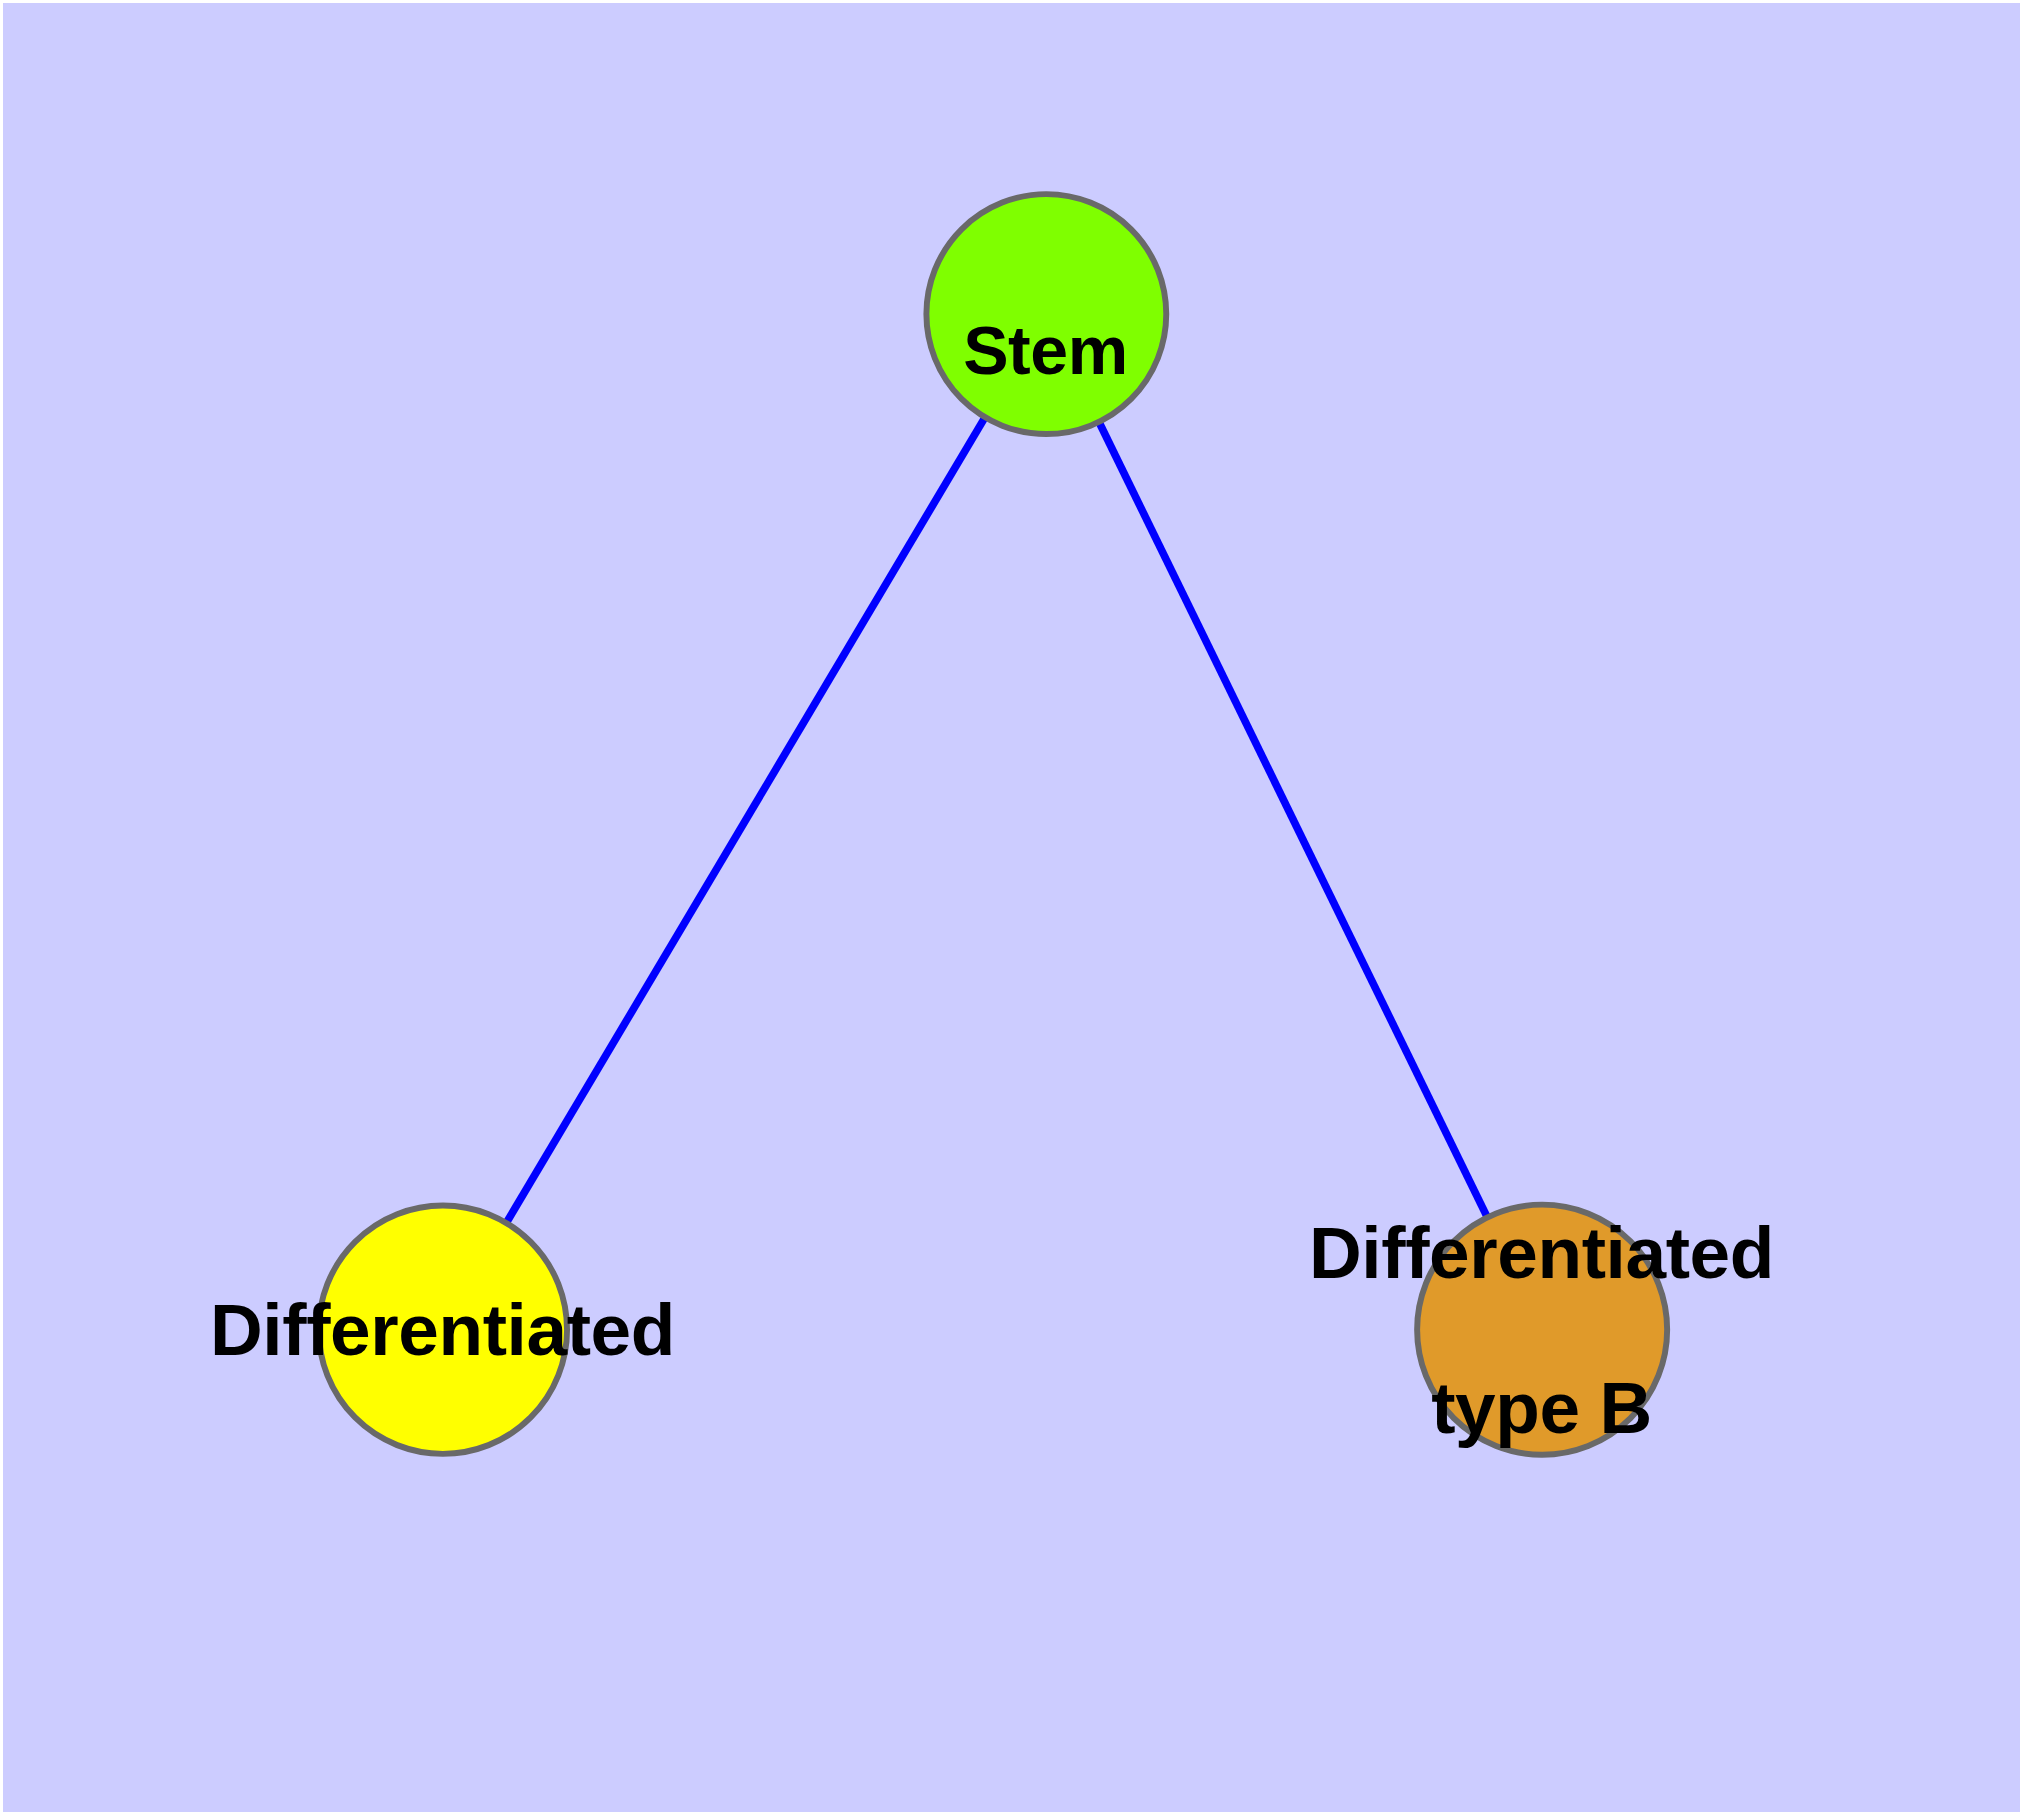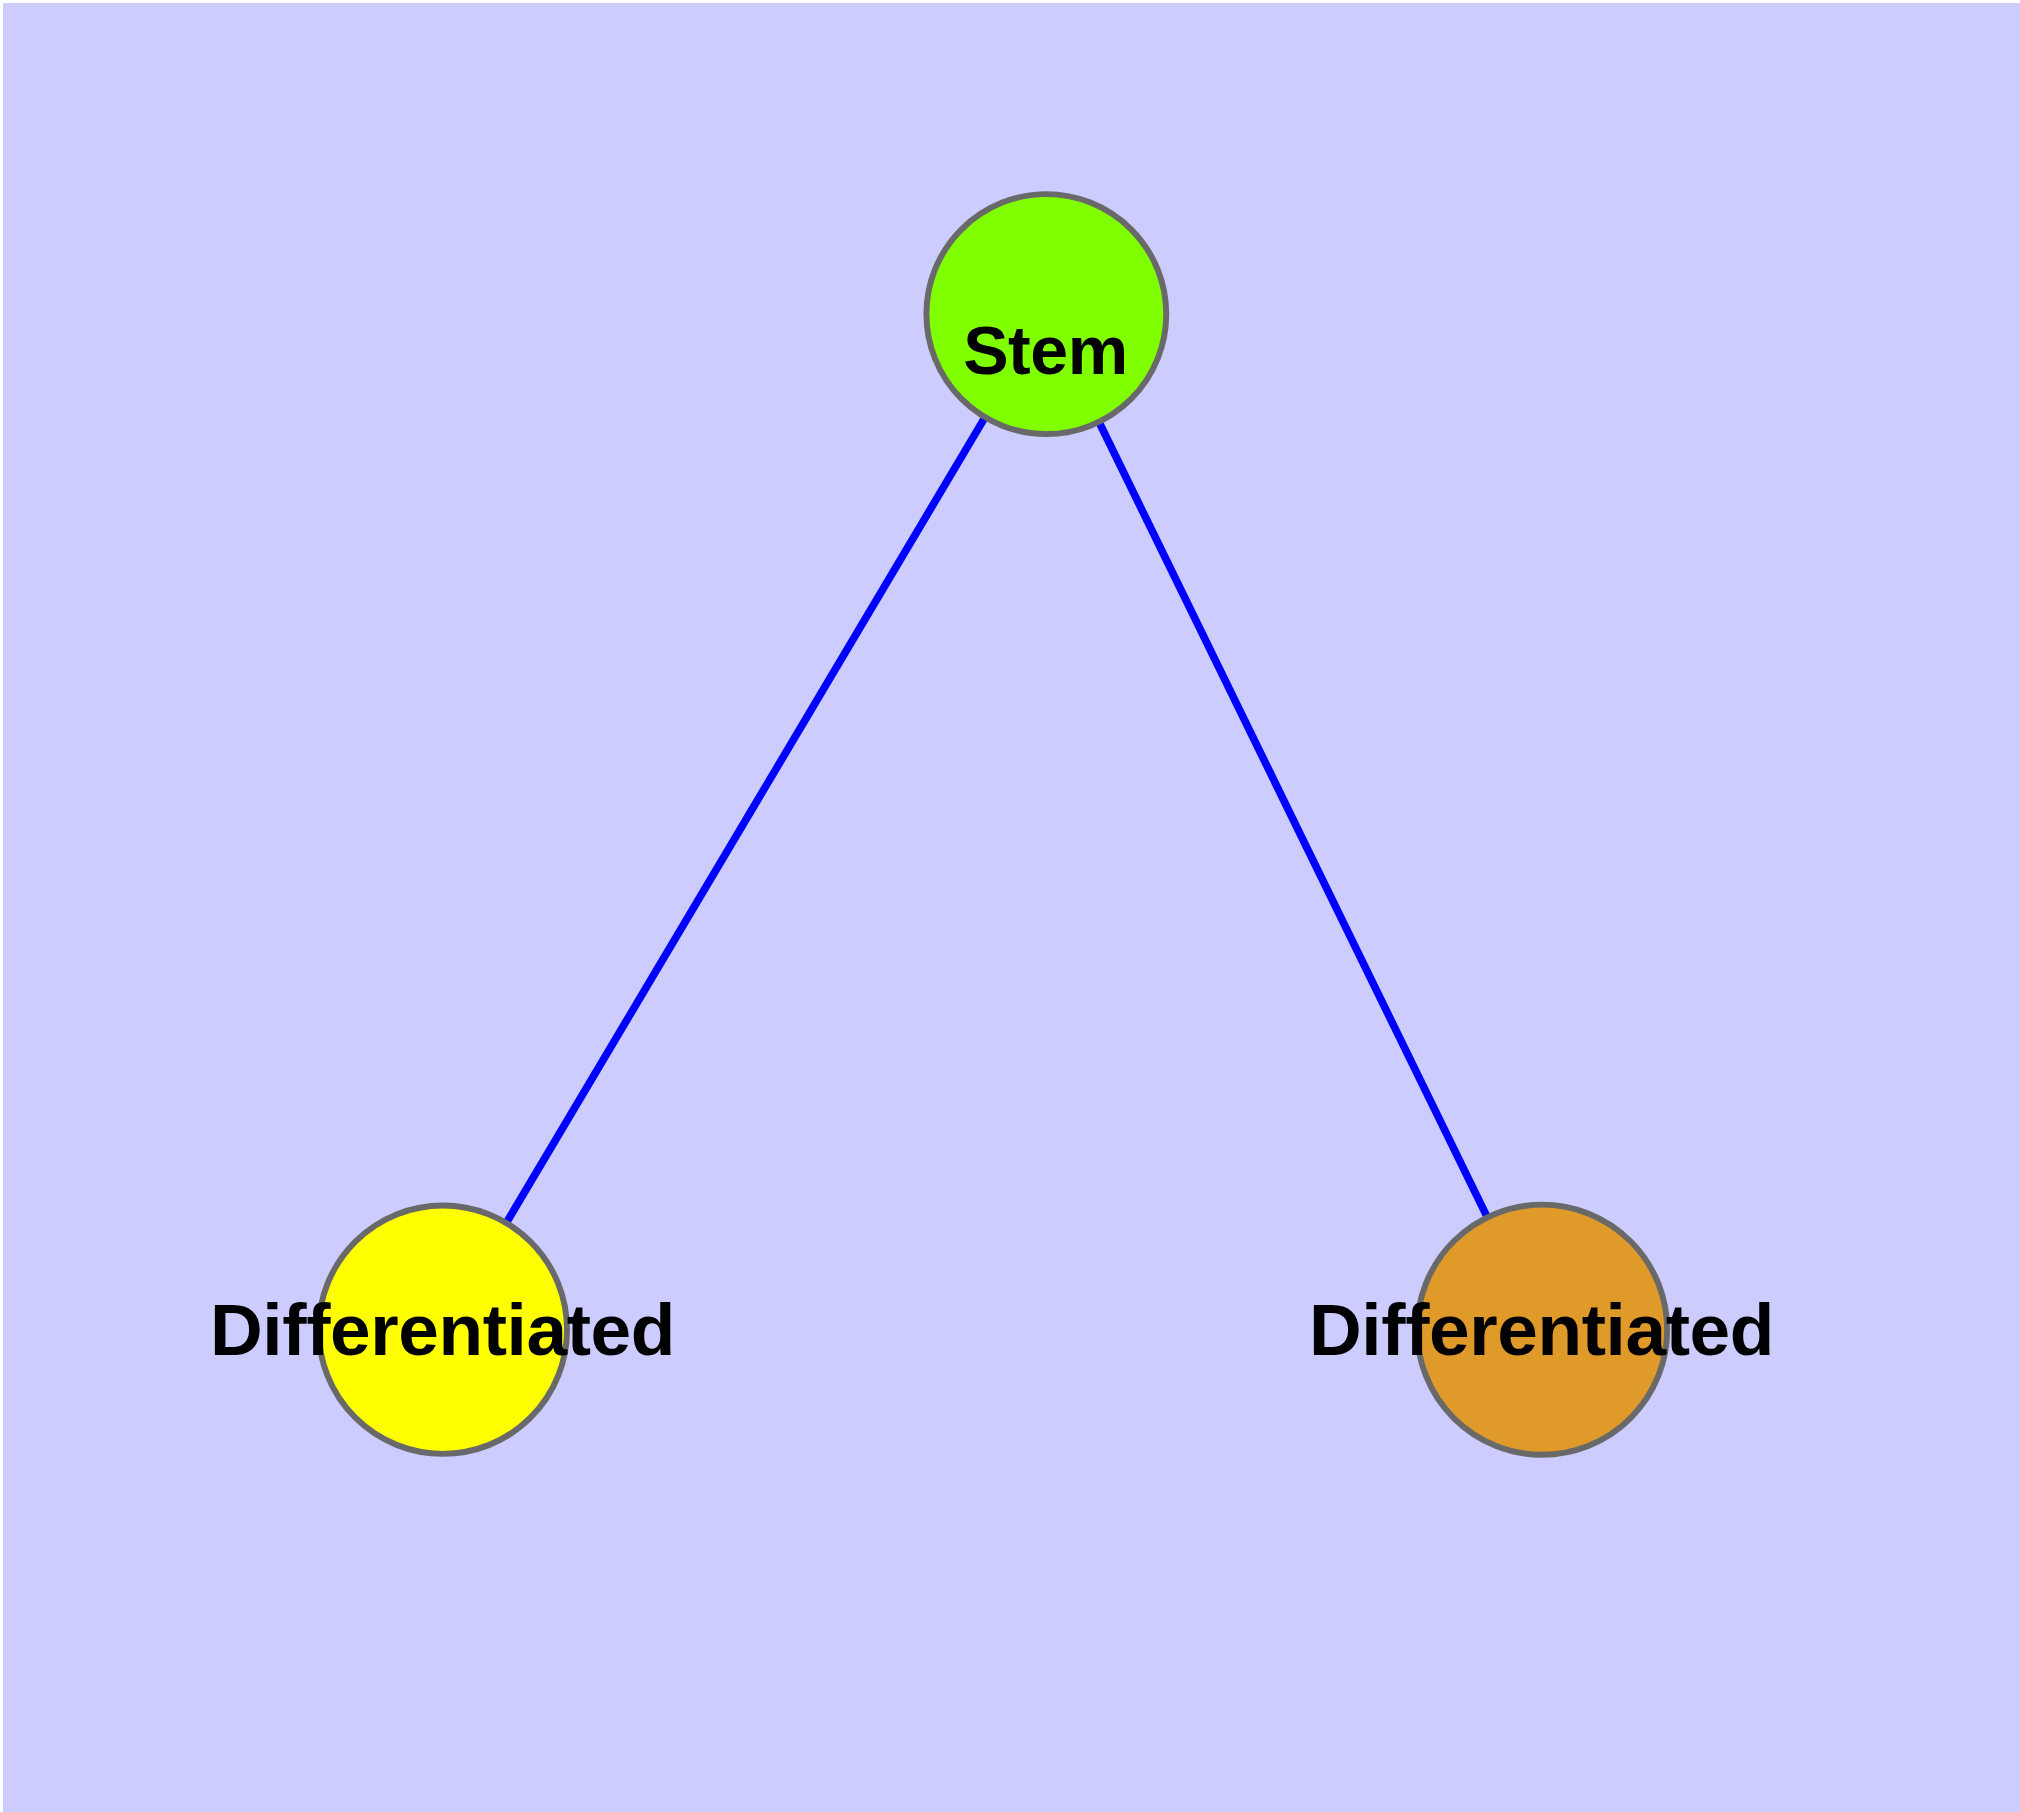--- a/index.html
+++ b/index.html
@@ -70,17 +70,18 @@
     <div class="node-label label-stem" style="left: 1043px; top: 311px; font-size: 68px; color: rgb(0, 0, 0);">
       <span>Stem</span>
     </div>
 
     <div class="node-label label-diff" style="left: 440px; top: 1326px; font-size: 73px; color: rgb(0, 0, 0);">
       <div>Differentiated</div>
     </div>
 
     <div class="node-label label-diff" style="left: 1539px; top: 1326px; font-size: 73px; color: rgb(0, 0, 0);">
       <div>Differentiated</div>
+      <div>type B</div>
     </div>
 
   </div>
 </div>
 
 
 </body></html>

